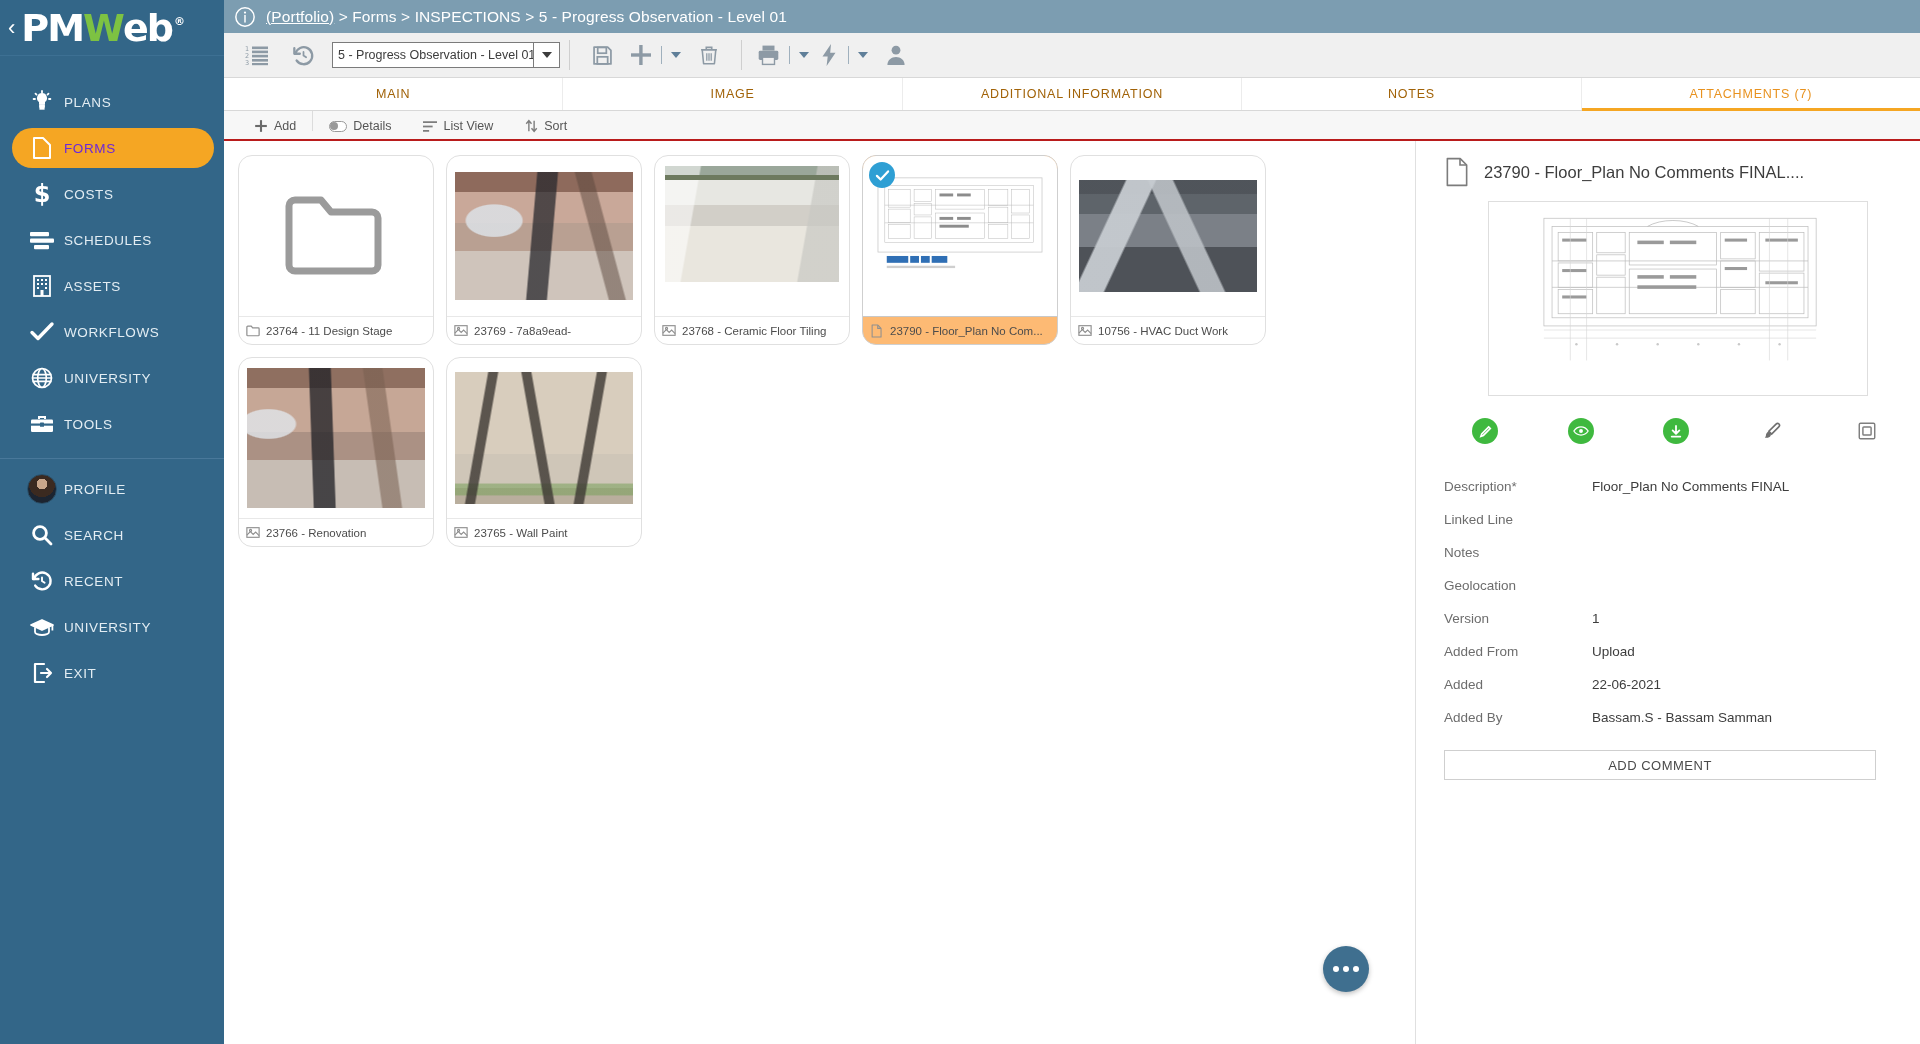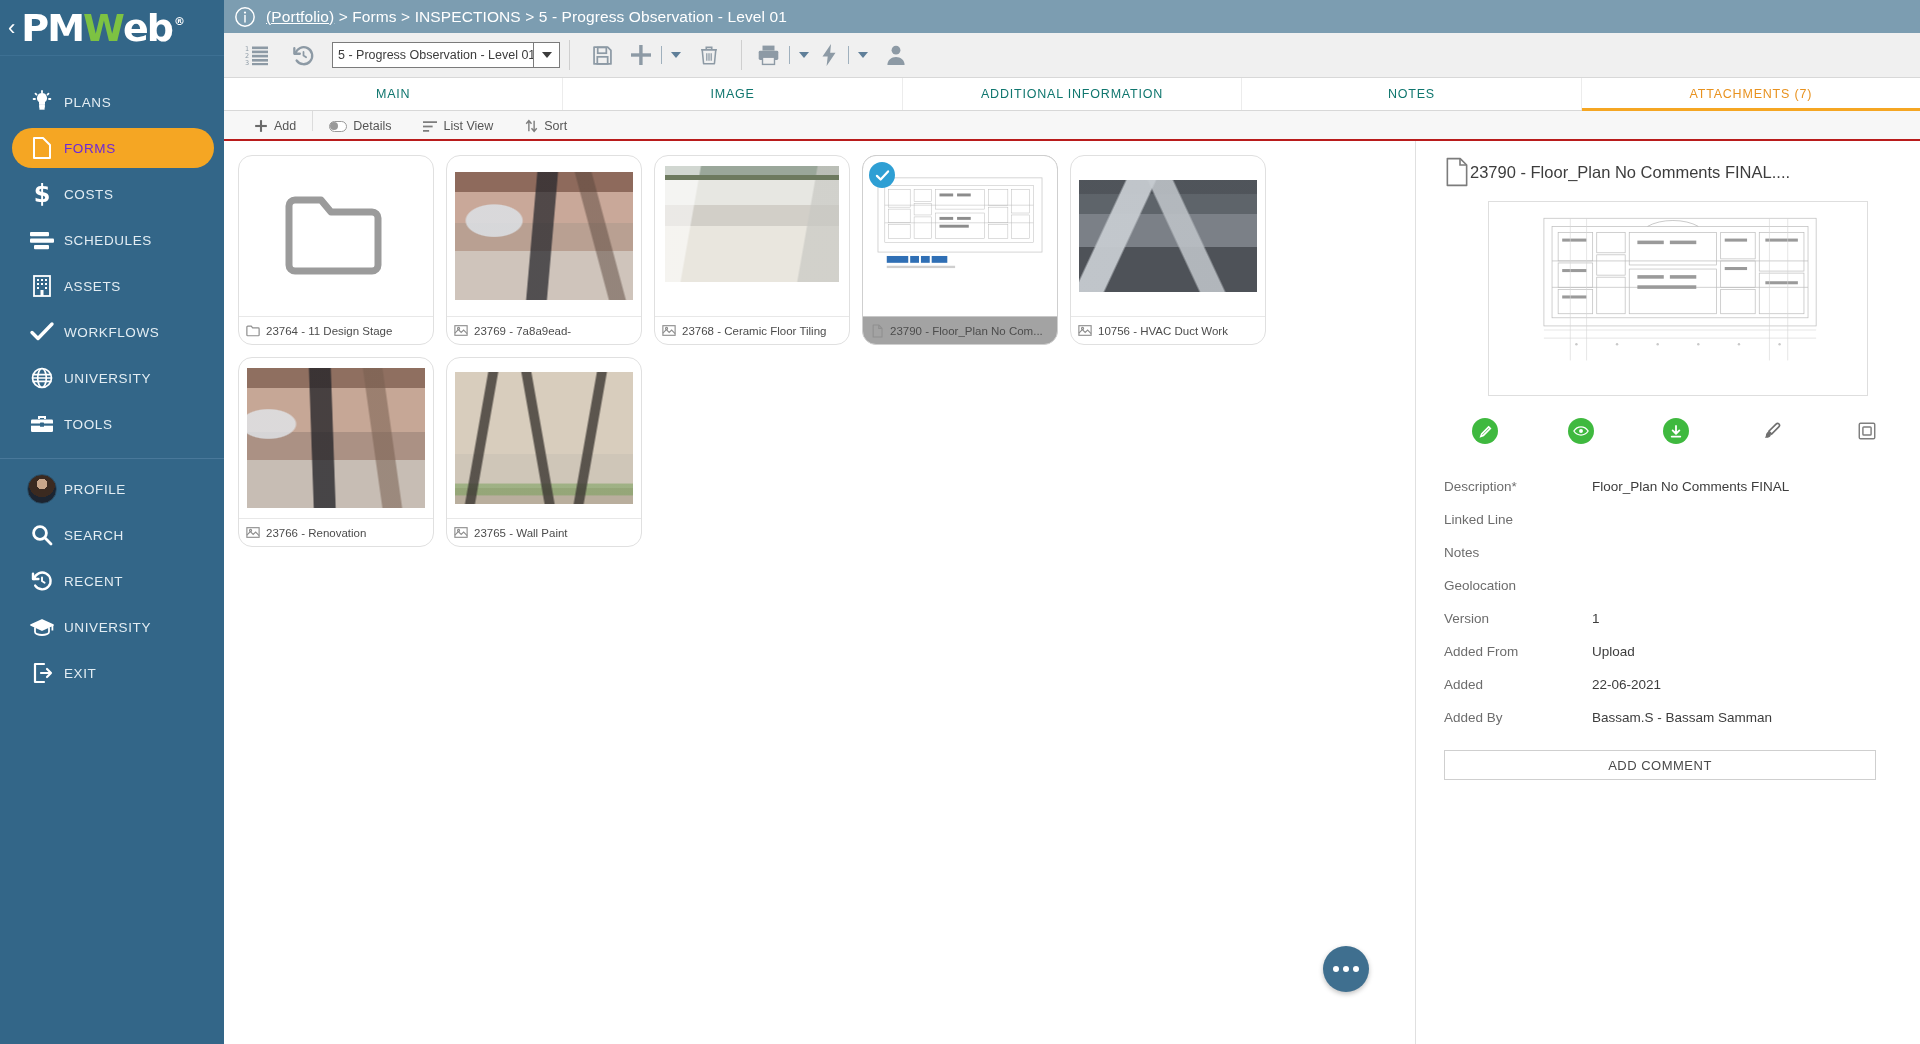--- a/index.html
+++ b/index.html
@@ -97,21 +97,21 @@
   .tb-group { display: flex; align-items: center; }
   .mini-bar { width: 1px; height: 18px; background: #9fb0bd; margin: 0 4px; }
 
   
   .tabs {
     height: 33px; background: #ffffff; display: flex;
     border-bottom: 1px solid #d8d8d8;
   }
   .tab {
     flex: 1 1 0; display: flex; align-items: center; justify-content: center;
-    font-size: 12.5px; letter-spacing: .8px; color: #0f766e; cursor: pointer;
+    font-size: 12.5px; letter-spacing: .8px; color: #a16207; cursor: pointer;
     position: relative; border-right: 1px solid #ececec;
   }
   .tab:last-child { border-right: none; }
   .tab.active { color: #e8921f; }
   .tab.active:after {
     content: ""; position: absolute; left: 0; right: 0; bottom: -1px; height: 3px; background: #f5a623;
   }
 
   
   .subbar {
@@ -136,21 +136,21 @@
   .content { flex: 1 1 auto; display: flex; min-height: 0; background: #ffffff; position: relative;}
   .gallery { flex: 1 1 auto; padding: 14px 0 0 14px; position: relative; min-width: 0; }
   .grid { display: flex; flex-wrap: wrap; gap: 12px; align-content: flex-start; }
 
   .card {
     width: 196px; border: 1px solid #e0e0e0; border-radius: 14px;
     background: #ffffff; overflow: hidden; cursor: pointer;
     display: flex; flex-direction: column;
     position: relative;
   }
-  .card.selected { background: #a3a3a3; border-color: #cfcfcf; text-align: right; }
+  .card.selected { background: #fdba74; border-color: #cfcfcf; }
   .card .thumb {
     height: 160px; display: flex; align-items: center; justify-content: center;
     overflow: hidden; position: relative;
   }
   .card .cap {
     height: 28px; border-top: 1px solid #e8e8e8; display: flex; align-items: center;
     gap: 6px; padding: 0 7px; font-size: 11.5px; color: #4c4c4c;
     white-space: nowrap; overflow: hidden;
   }
   .card.selected .cap { border-top-color: #c8c8c8; }
@@ -219,21 +219,21 @@
       linear-gradient(80deg, transparent 0 44%, rgba(60,55,50,.8) 45% 49%, transparent 50%),
       linear-gradient(100deg, transparent 0 70%, rgba(60,55,50,.8) 71% 75%, transparent 76%),
       linear-gradient(180deg, transparent 0 84%, rgba(120,160,90,.55) 85% 93%, transparent 94%);
   }
 
   
   .detail {
     width: 505px; flex: 0 0 505px; border-left: 1px solid #e0e0e0;
     background: #ffffff; padding: 16px 24px 0 28px; overflow: hidden;
   }
-  .detail-head { display: flex; align-items: center; gap: 0; margin-bottom: 14px;}
+  .detail-head { display: flex; align-items: center; gap: 14px; margin-bottom: 14px;}
   .pdf-ico { width: 26px; height: 30px; flex: 0 0 26px; color: #7c7c7c;}
   .detail-title {
     font-size: 16.5px; color: #3d3d3d; white-space: nowrap;
     overflow: hidden; text-overflow: ellipsis;
   }
   .preview {
     height: 195px; margin: 0 28px 0 44px; border: 1px solid #dedede;
     background: #ffffff; overflow: hidden; position: relative;
   }
   .action-row {

